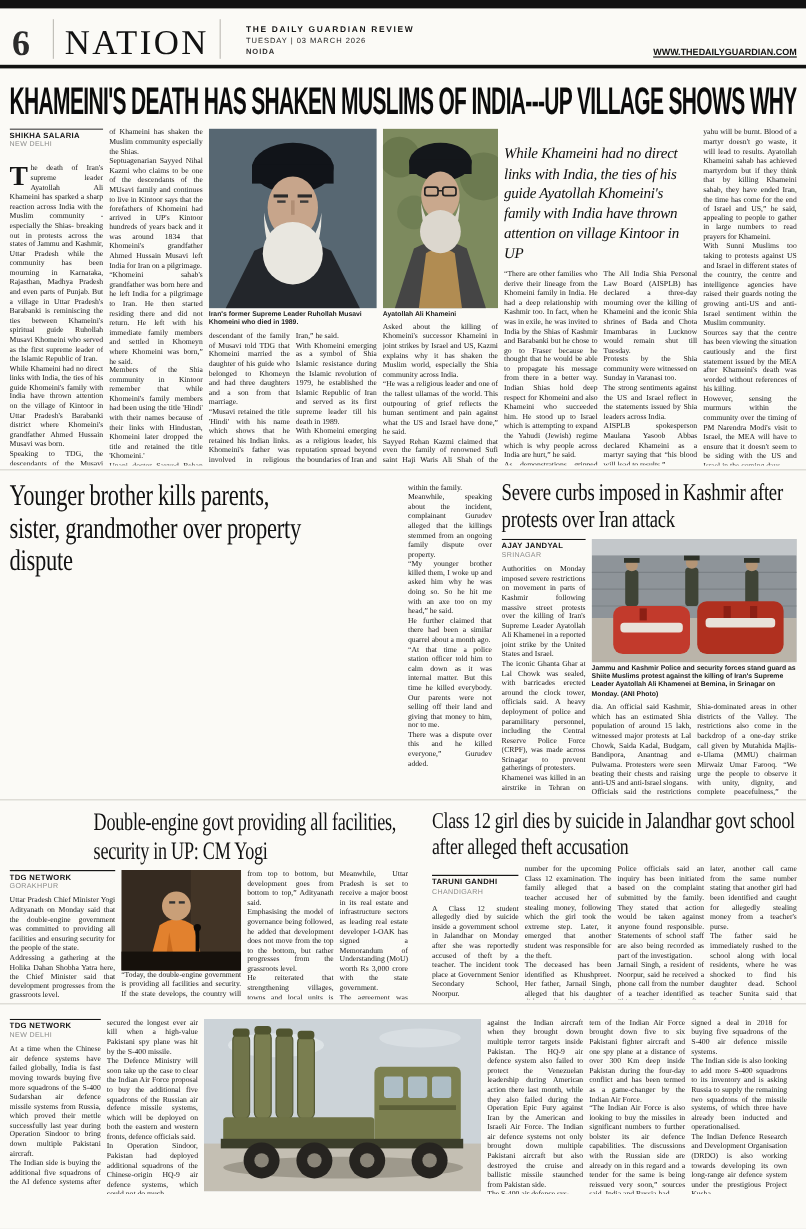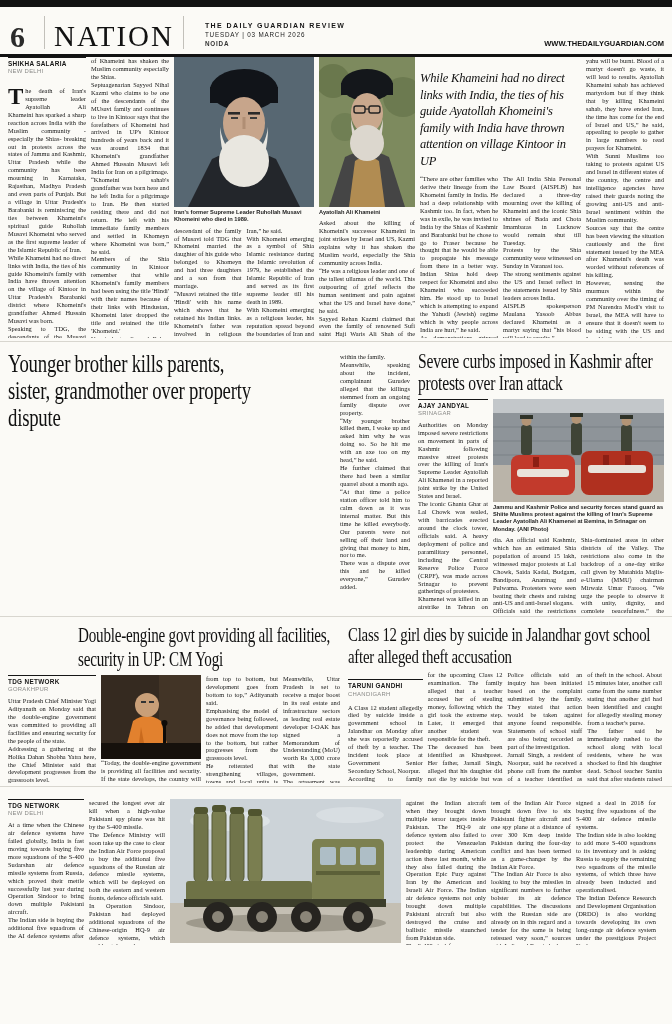--- a/index.html
+++ b/index.html
@@ -11,21 +11,21 @@
   
   .topbar{height:7px;background:#121212;margin:0 -8px;}
   .masthead{display:flex;align-items:flex-end;padding:7px 0 5px;height:47px;}
   .pagenum{font-size:30px;font-weight:bold;color:#2b2b2b;line-height:.85;padding:0 10px 0 2px;}
   .vr{width:1px;background:#c2c0ba;align-self:stretch;margin:2px 9px 0;}
   .section{font-size:29px;letter-spacing:2px;line-height:.85;color:#121212;}
   .pub{font-family:"Liberation Sans",sans-serif;margin-left:12px;padding-bottom:2px;}
   .pub .l1{font-size:7px;font-weight:bold;letter-spacing:1.4px;}
   .pub .l2{font-size:6.3px;letter-spacing:.8px;margin-top:2px;color:#222;}
   .pub .l3{font-size:6.3px;font-weight:bold;letter-spacing:.8px;margin-top:2px;color:#333;}
-  .web{margin-left:auto;font-family:"Liberation Sans",sans-serif;font-size:7.5px;font-weight:bold;color:#111;padding-bottom:1px;}
+  .web{margin-left:auto;font-family:"Liberation Sans",sans-serif;font-size:7.5px;font-weight:bold;color:#111;padding-bottom:1px;text-decoration:underline;}
   .mastrule{height:3px;background:#121212;margin:0 -8px;}
   
   .banner-wrap{padding:9px 0 5px;overflow:hidden;height:50px;}
   .fit{display:inline-block;white-space:nowrap;transform-origin:0 50%;}
   .banner{font-family:"Liberation Sans",sans-serif;font-weight:bold;font-size:32px;letter-spacing:-1px;color:#0c0c0c;}
   
   .by{font-family:"Liberation Sans",sans-serif;font-size:6.4px;font-weight:bold;letter-spacing:.3px;
       border-top:1.6px solid #161616;padding-top:2px;margin-bottom:5px;break-inside:avoid;}
   .by .loc{display:block;font-weight:normal;color:#8a8a88;font-size:5.9px;margin-top:1px;}
   .bt{font-size:6.4px;line-height:1.24;text-align:justify;white-space:pre-line;overflow:hidden;}
@@ -49,21 +49,21 @@
   .hl-murder{font-size:25px;line-height:1.08;width:calc(100%/.75);transform:scaleX(.75);}
   .s2body{flex:1;column-count:4;column-gap:5px;margin-top:4px;overflow:hidden;}
   .s2aside{width:70px;padding-top:3px;}
   .s3{width:246px;display:flex;flex-direction:column;}
   .hl-kashmir{font-size:20px;line-height:1.12;width:calc(100%/.78);transform:scaleX(.78);}
   .s3row{display:flex;gap:5px;margin-top:4px;flex:1;overflow:hidden;}
   .s3side{width:70px;}
   .s3right{width:171px;display:flex;flex-direction:column;}
   .s3right .mc2{flex:1;overflow:hidden;}
   
-  .band3{display:flex;gap:8px;height:163px;padding-top:4px;overflow:hidden;}
+  .band3{display:flex;gap:20px;height:163px;padding-top:4px;overflow:hidden;}
   .s4{width:332px;display:flex;flex-direction:column;}
   .hl-yogi{font-size:21px;line-height:1.12;margin-left:70px;width:calc((100% - 70px)/.72);transform:scaleX(.72);}
   .s4row{display:flex;gap:5px;margin-top:4px;flex:1;overflow:hidden;}
   .s4c1{width:88px;} .s4c2{width:100px;display:flex;flex-direction:column;} .s4c3{width:72px;} .s4c4{width:57px;}
   .s4c2 .fill{flex:1;overflow:hidden;}
   .s5{width:314px;display:flex;flex-direction:column;}
   .hl-suicide{font-size:19px;line-height:1.14;width:calc(100%/.78);transform:scaleX(.78);}
   .s5body{flex:1;column-count:4;column-gap:5px;margin-top:4px;overflow:hidden;}
   
   .band4{padding-top:5px;overflow:hidden;}
@@ -85,20 +85,23 @@
     <div class="vr"></div>
     <div class="pub">
       <div class="l1">THE DAILY GUARDIAN REVIEW</div>
       <div class="l2">TUESDAY | 03 MARCH 2026</div>
       <div class="l3">NOIDA</div>
     </div>
     <div class="web">WWW.THEDAILYGUARDIAN.COM</div>
   </div>
   <div class="mastrule"></div>
 
+  <div class="banner-wrap">
+    <span class="banner fit" style="transform: scaleX(0.546667);">KHAMEINI'S DEATH HAS SHAKEN MUSLIMS OF INDIA---UP VILLAGE SHOWS WHY</span>
+  </div>
 
   <div class="s1">
     <div class="tk w78">
       <div class="by">
         <span>SHIKHA SALARIA</span>
         <span class="loc">NEW DELHI</span>
       </div>
       <div class="bt fill">
         <span class="dc">T</span><span>he death of Iran's supreme leader Ayatollah Ali Khameini has sparked a sharp reaction across India with the Muslim community -especially the Shias- breaking out in protests across the states of Jammu and Kashmir, Uttar Pradesh while the community has been mourning in Karnataka, Rajasthan, Madhya Pradesh and even parts of Punjab. But a village in Uttar Pradesh's Barabanki is reminiscing the ties between Khameini's spiritual guide Ruhollah Musavi Khomeini who served as the first supreme leader of the Islamic Republic of Iran.
 While Khameini had no direct links with India, the ties of his guide Khomeini's family with India have thrown attention on the village of Kintoor in Uttar Pradesh's Barabanki district where Khomeini's grandfather Ahmed Hussain Musavi was born.

